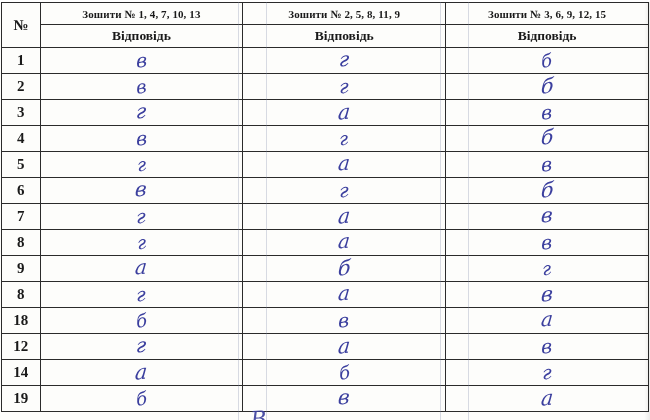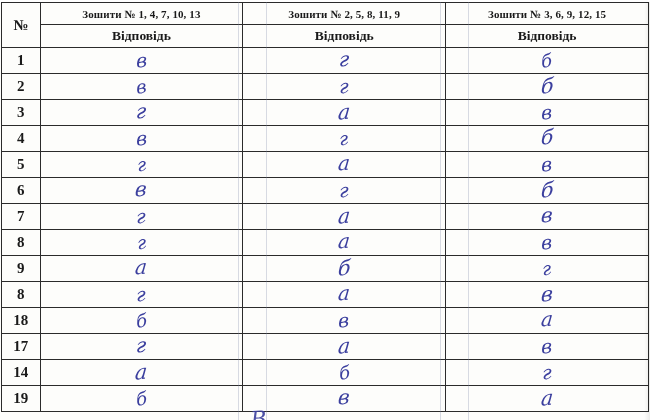--- a/index.html
+++ b/index.html
@@ -198,21 +198,21 @@
         <td class="cell-ans"><span class="hw v2">а</span></td>
         <td class="cell-ans"><span class="hw v4">в</span></td>
       </tr>
       <tr>
         <td class="row-num">18</td>
         <td class="cell-ans"><span class="hw v3">б</span></td>
         <td class="cell-ans"><span class="hw">в</span></td>
         <td class="cell-ans"><span class="hw v2">а</span></td>
       </tr>
       <tr>
-        <td class="row-num">17</td>
+        <td class="row-num">12</td>
         <td class="cell-ans"><span class="hw v2">г</span></td>
         <td class="cell-ans"><span class="hw v4">а</span></td>
         <td class="cell-ans"><span class="hw">в</span></td>
       </tr>
       <tr>
         <td class="row-num">14</td>
         <td class="cell-ans"><span class="hw v4">а</span></td>
         <td class="cell-ans"><span class="hw v3">б</span></td>
         <td class="cell-ans"><span class="hw">г</span></td>
       </tr>

